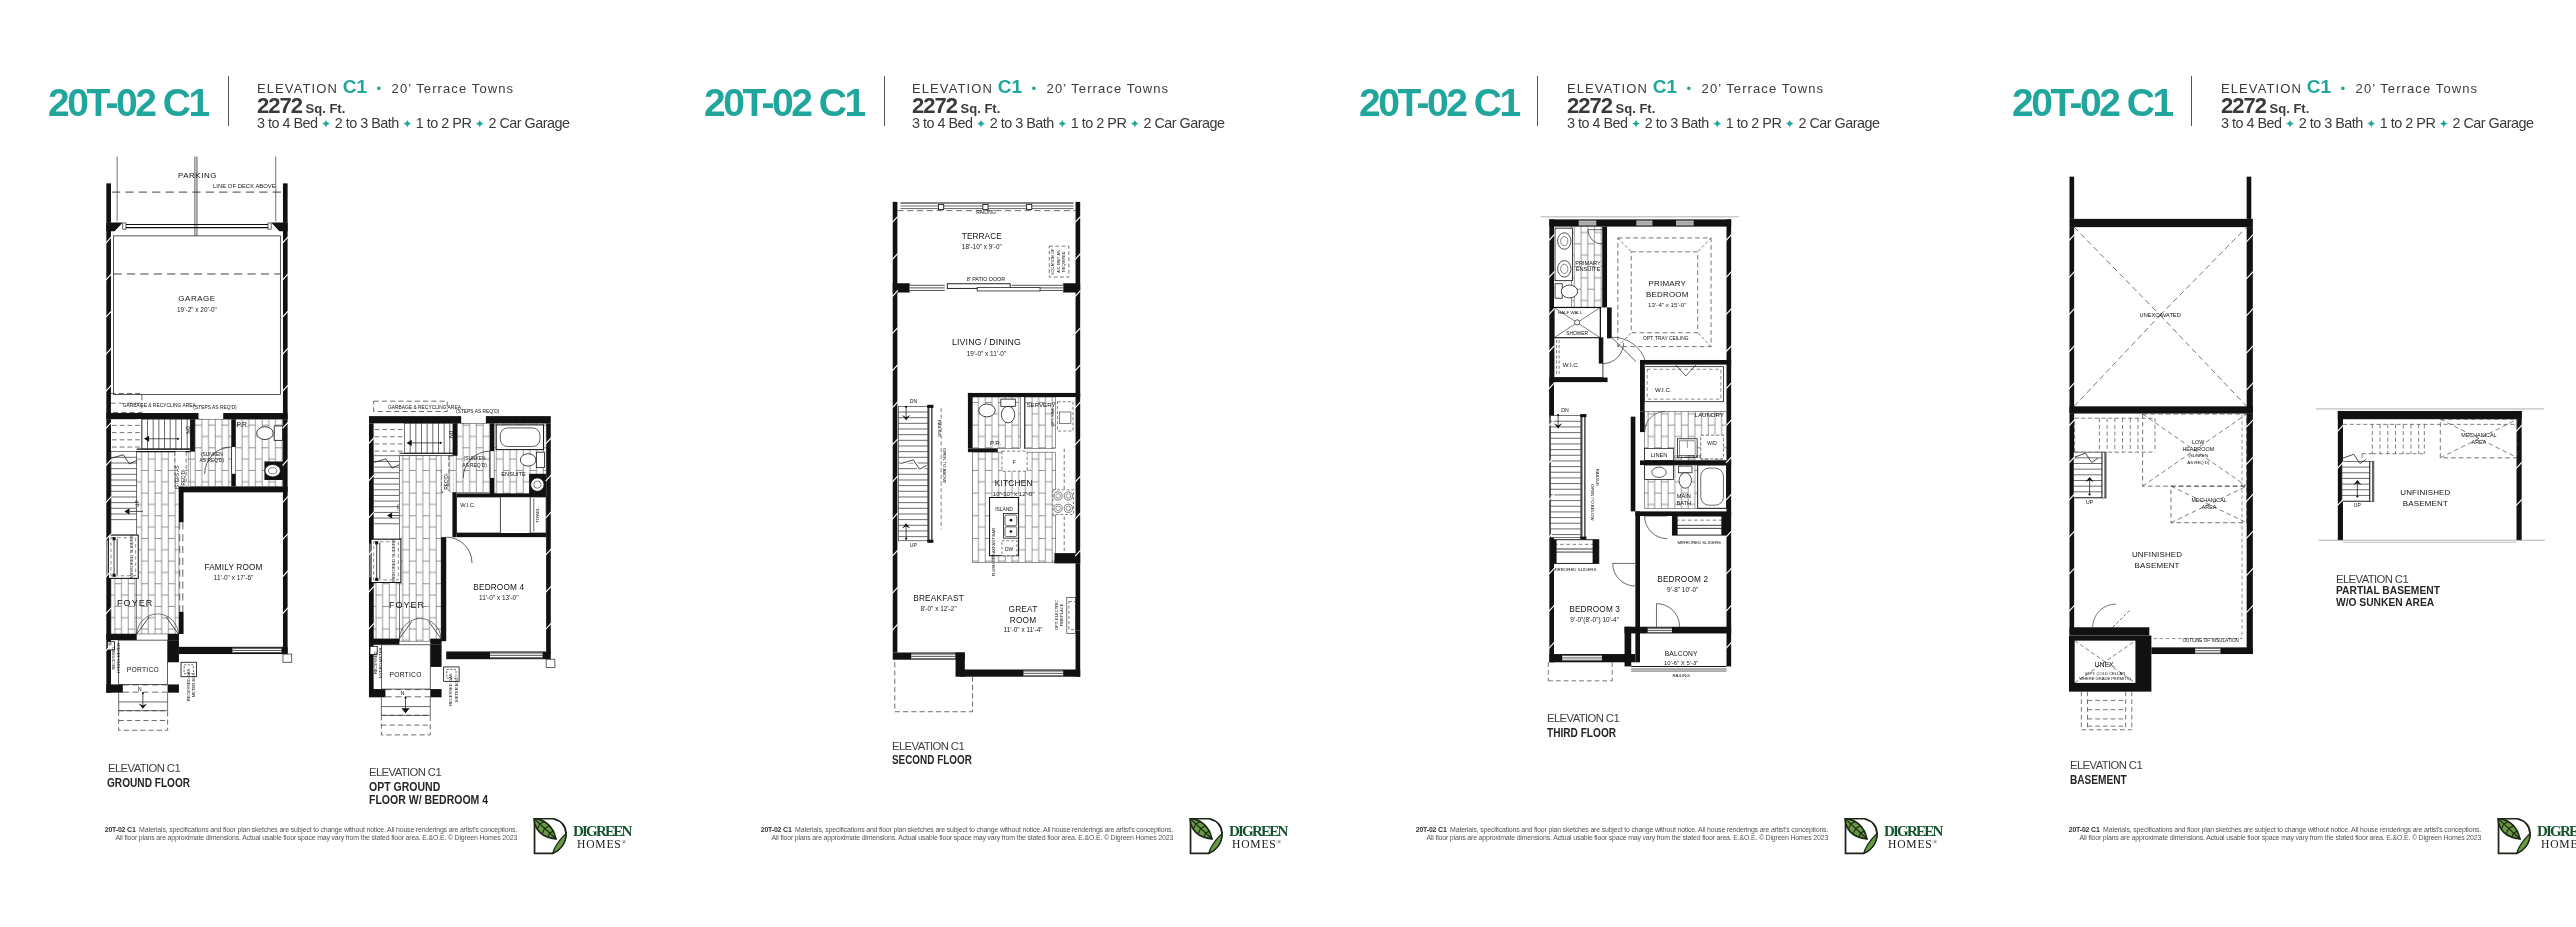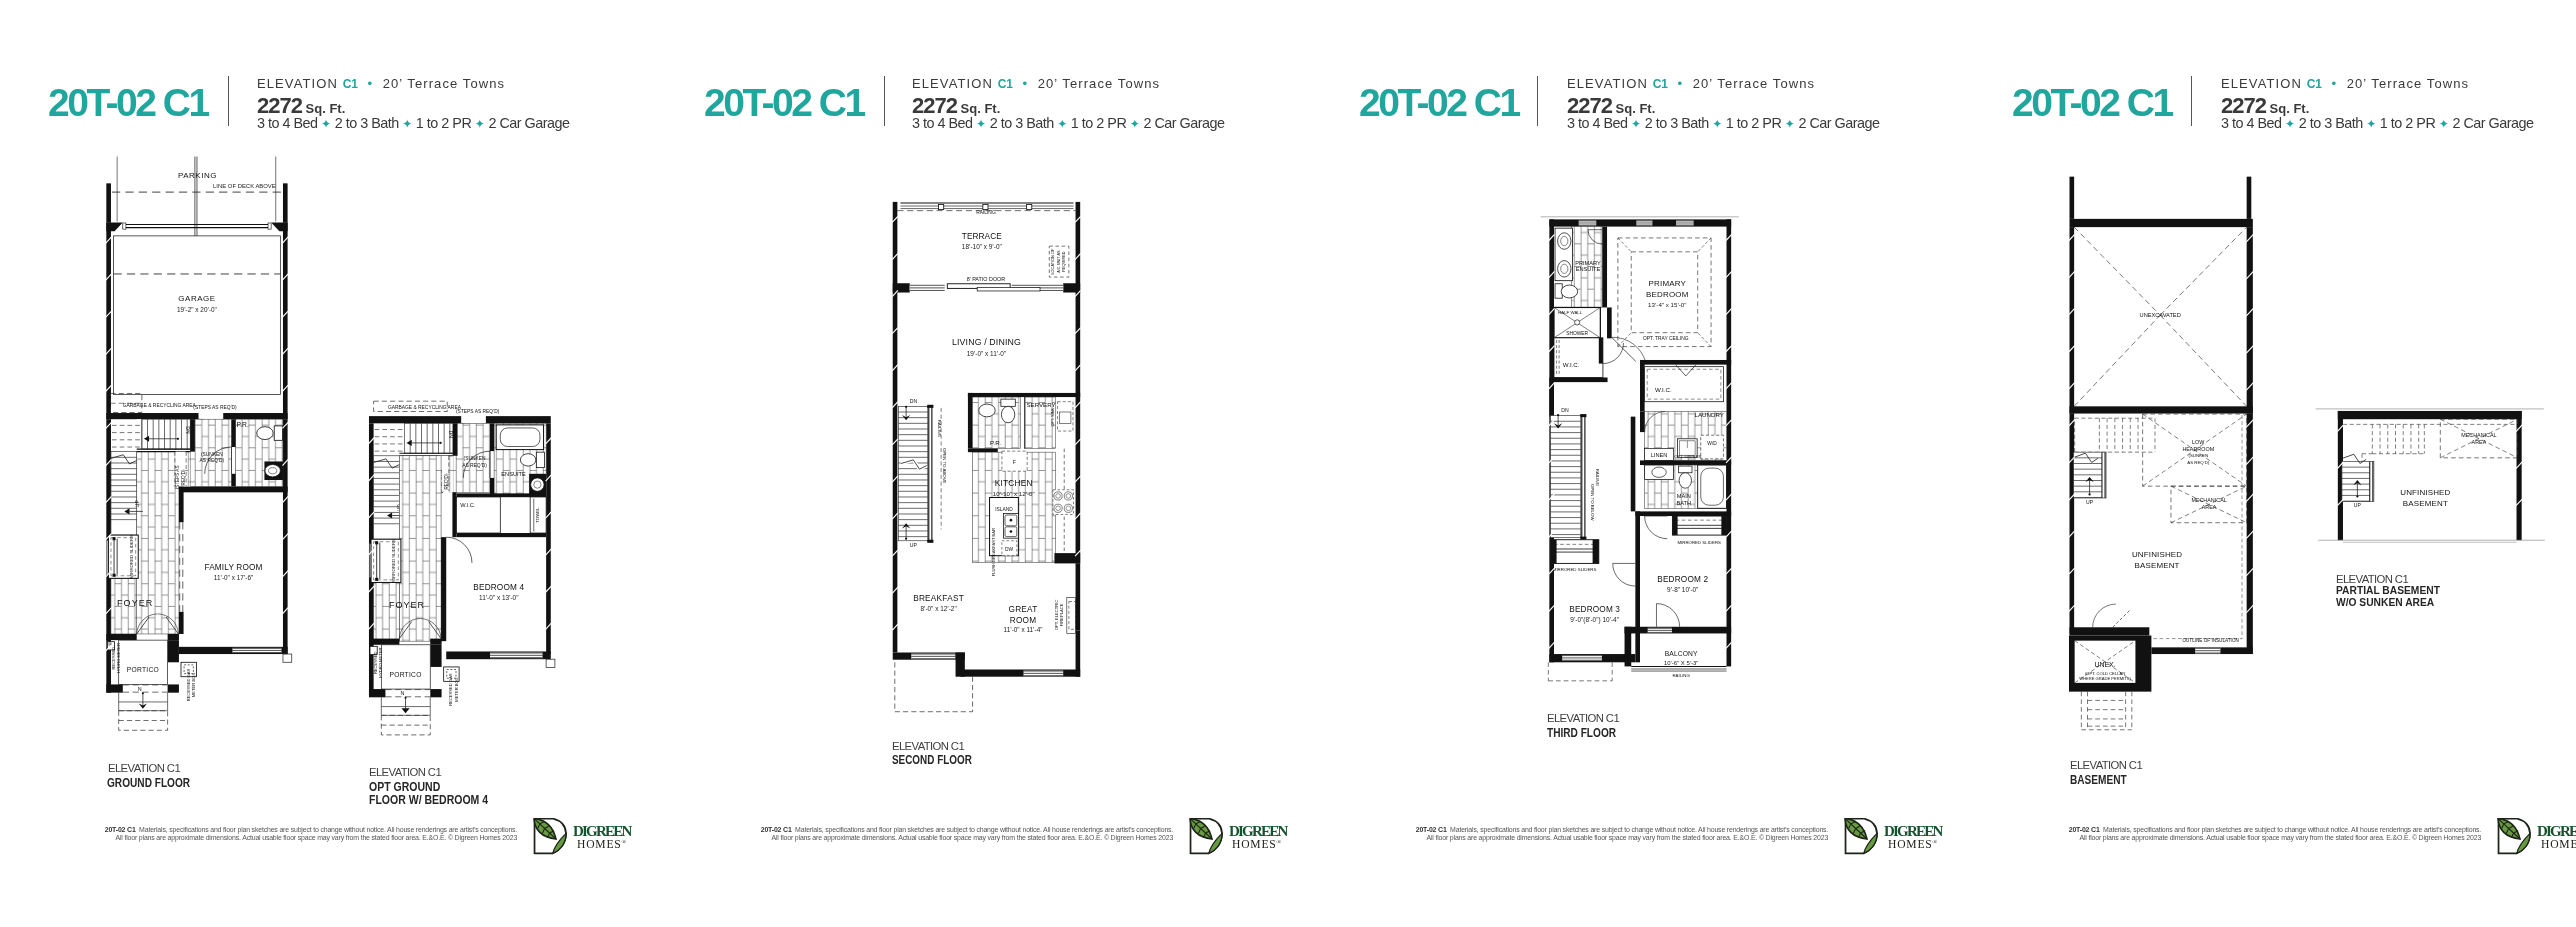--- a/index.html
+++ b/index.html
@@ -1,21 +1,21 @@
 <!DOCTYPE html>
 <html style="font-size:8.2px"><head><meta charset="utf-8">
 <style>
 html,body{margin:0;padding:0;background:#fff;}
 body{width:2628px;height:927px;position:relative;font-family:"Liberation Sans",sans-serif;overflow:hidden;}
 .abs{position:absolute;}
 .title{font-weight:bold;color:#21a69e;font-size:39px;letter-spacing:-2.5px;white-space:nowrap;}
 .vdiv{position:absolute;width:1px;background:#555;height:50px;}
 .info{position:absolute;color:#3a3a3a;white-space:nowrap;}
 .i1{font-size:13px;letter-spacing:1.1px;}
-.i1 .c1{color:#21a69e;font-weight:bold;font-size:12px;letter-spacing:0;}
+.i1 .c1{color:#21a69e;font-weight:bold;font-size:19px;letter-spacing:0;}
 .i1 .dot{color:#21a69e;font-size:13.4px;}
 .i2{font-size:13px;font-weight:bold;letter-spacing:0;}
 .i2 .n{font-size:22px;letter-spacing:-1px;}
 .i3{font-size:14.4px;letter-spacing:-0.5px;}
 .star{color:#21a69e;font-size:12px;letter-spacing:0;}
 .plabel1{position:absolute;color:#3f3f3f;font-size:11.3px;letter-spacing:-0.6px;white-space:nowrap;}
 .plabel2{position:absolute;color:#262626;font-size:13.4px;font-weight:bold;letter-spacing:0;white-space:nowrap;line-height:13.4px;transform-origin:0 0;}
 .foot{position:absolute;color:#545454;font-size:7.8px;letter-spacing:-0.2px;text-align:right;line-height:8px;white-space:nowrap;width:471px;transform:scaleX(0.892);transform-origin:0 0;}
 .foot b{color:#333;}
 .lg{position:absolute;}

